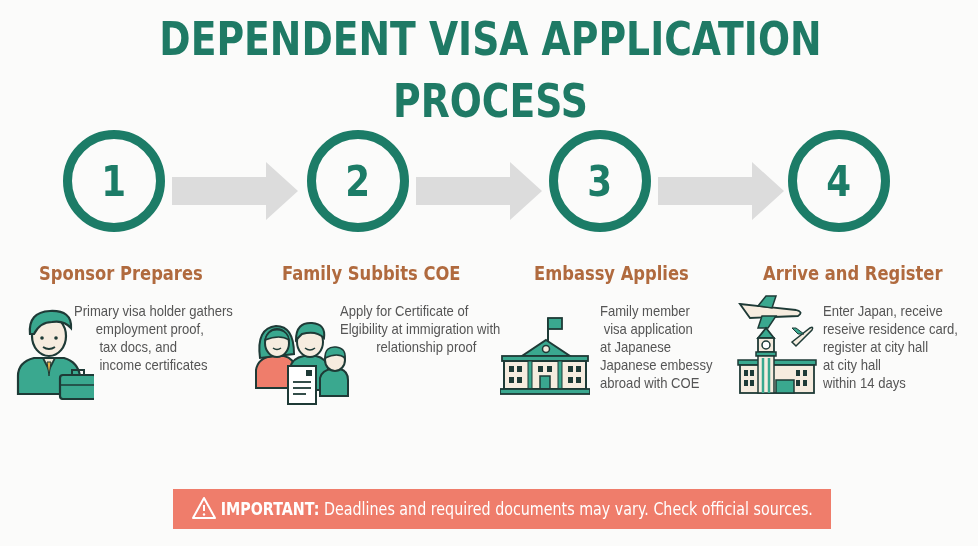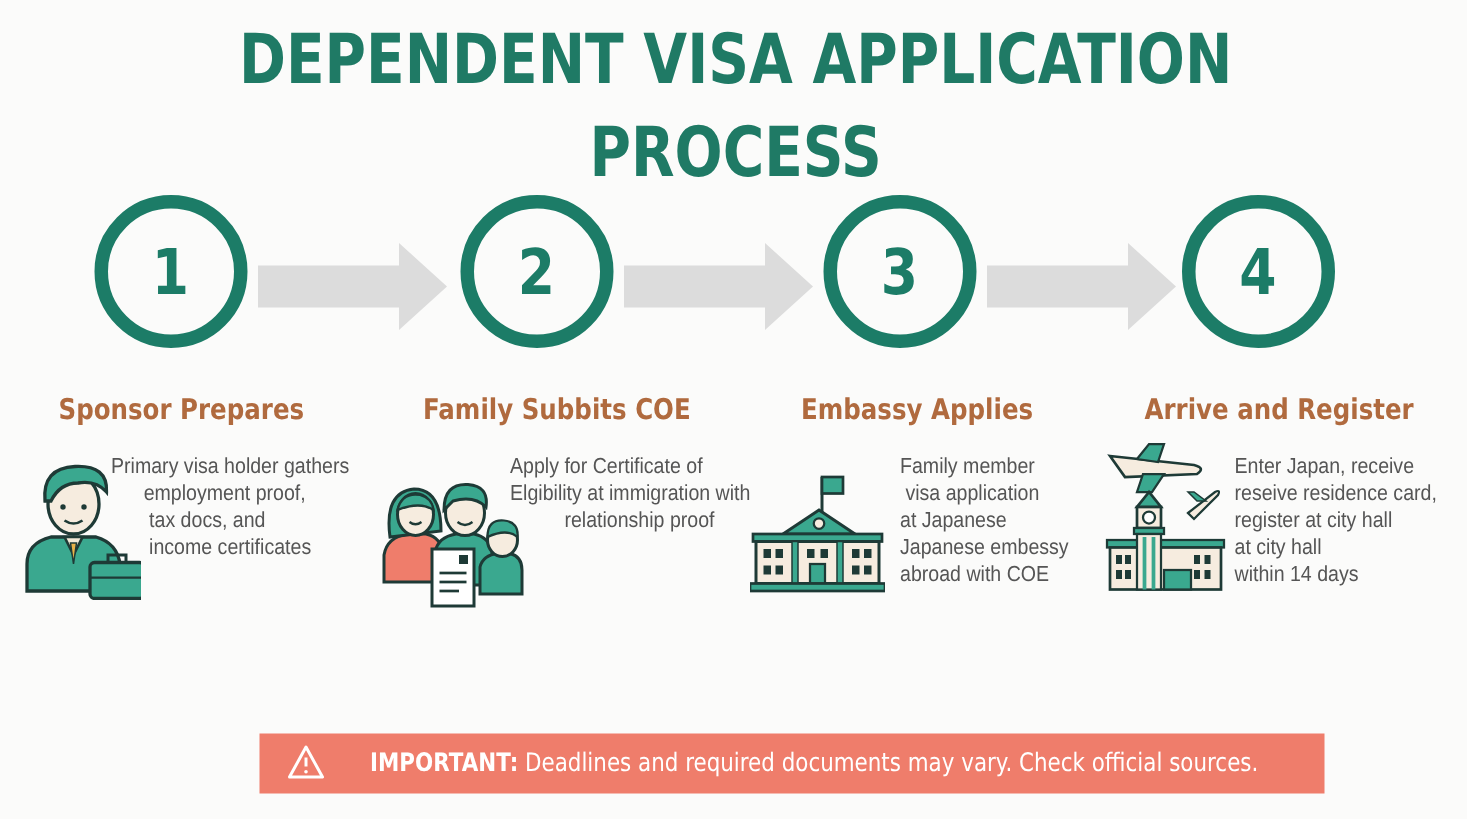--- a/index.html
+++ b/index.html
@@ -43,21 +43,21 @@
     }
     .desc {
       position: absolute;
       font-family: "Liberation Sans", sans-serif;
       font-size: 14.5px; line-height: 18px; color: #555;
       white-space: pre;
       transform: scaleX(0.9); transform-origin: left top;
     }
     .icon { position: absolute; }
     .banner {
-      position: absolute; left: 173px; top: 489px; width: 710px; height: 40px;
+      position: absolute; left: 173px; top: 489px; width: 658px; height: 40px;
       background: #ef7d6b;
       display: flex; align-items: center; justify-content: center;
       color: #fff;
     }
     .banner .btext {
       font-family: "DejaVu Sans", sans-serif;
       font-size: 17px; white-space: nowrap;
       transform: scaleX(0.84);
       display: inline-block;
     }

